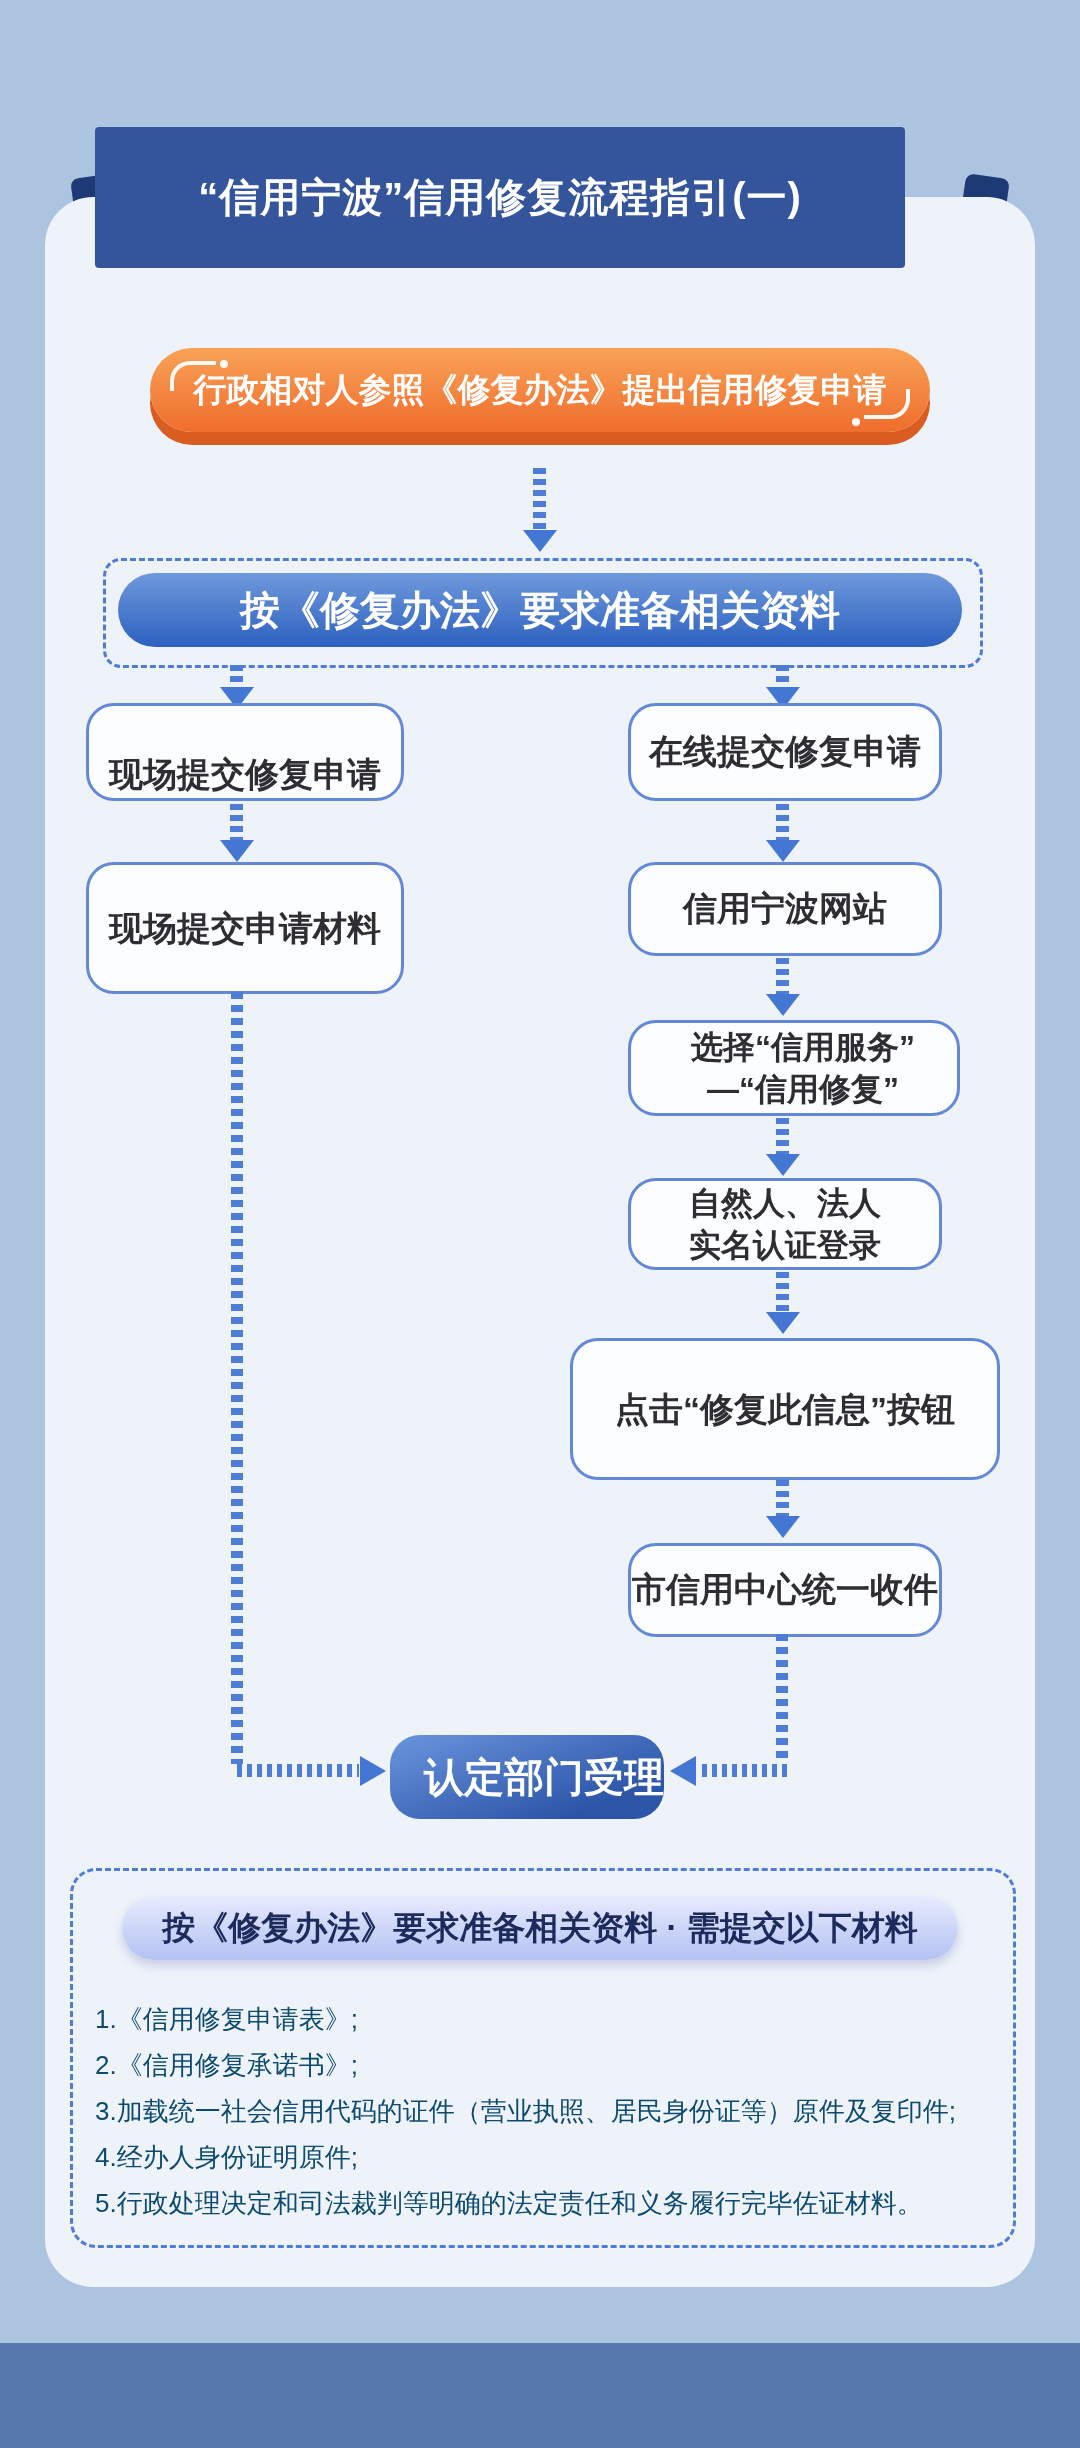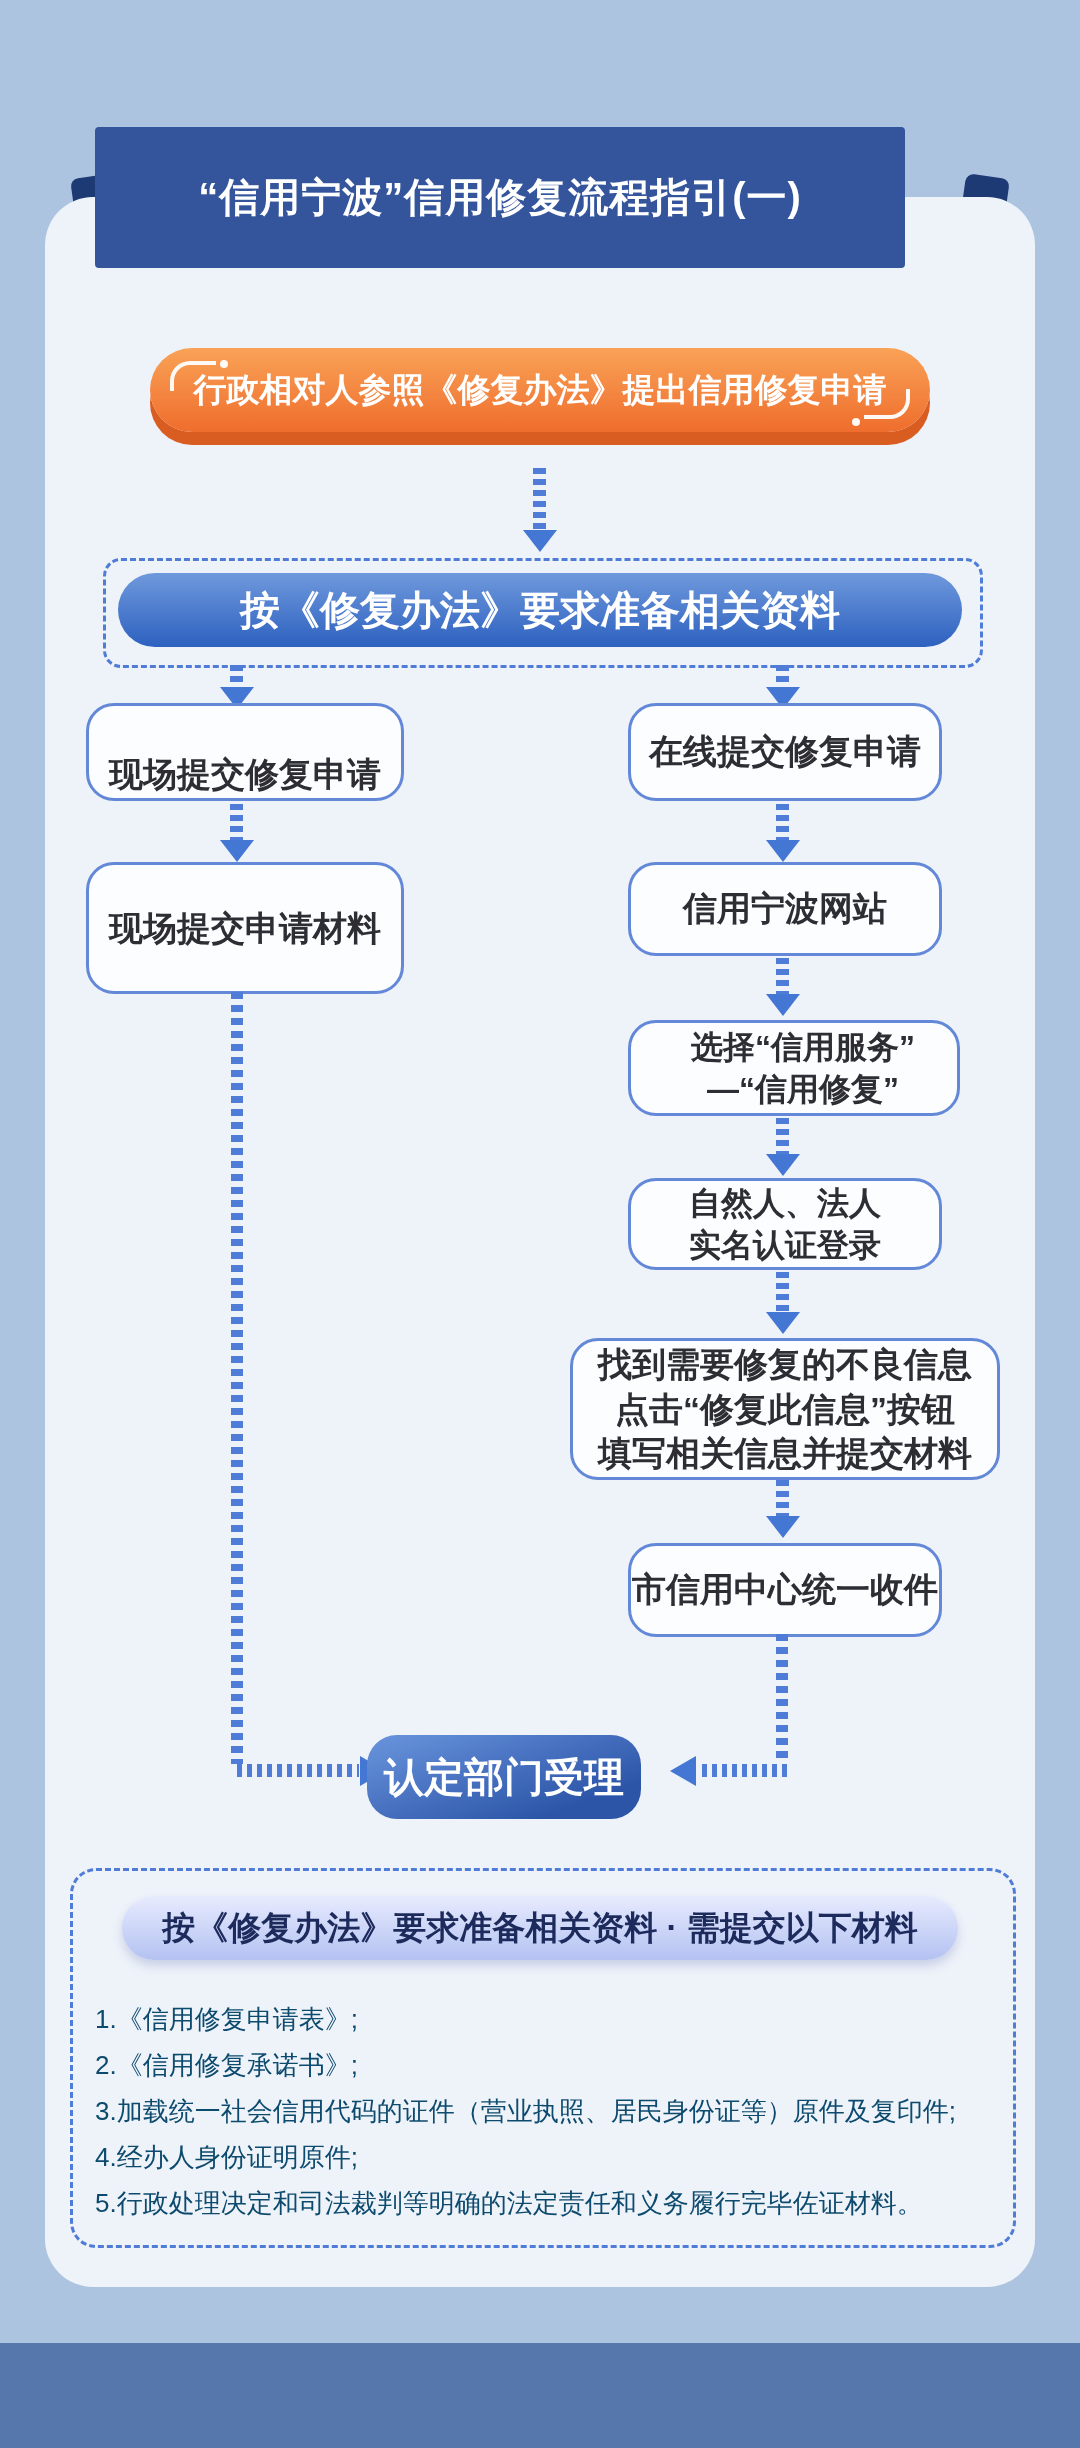--- a/index.html
+++ b/index.html
@@ -71,23 +71,23 @@
   .b-r1{left:628px;top:703px;width:308px;height:92px;font-size:34px;}
   .b-l2{left:86px;top:862px;width:312px;height:126px;font-size:34px;line-height:1.55;}
   .b-r2{left:628px;top:862px;width:308px;height:88px;font-size:34px;}
   .b-r3{left:628px;top:1020px;width:308px;height:90px;font-size:32px;line-height:1.32;padding-left:18px;}
   .b-r4{left:628px;top:1178px;width:308px;height:86px;font-size:32px;line-height:1.32;}
   .b-rw{left:570px;top:1338px;width:424px;height:136px;font-size:34px;line-height:1.32;}
   .b-r5{left:628px;top:1543px;width:308px;height:88px;font-size:34px;}
 
   
   .accept{
-    left:367px;top:1735px;width:274px;height:84px;border-radius:30px;
+    left:390px;top:1735px;width:274px;height:84px;border-radius:30px;
     background:linear-gradient(160deg,#6a95dd 0%,#2c55a8 80%);
-    display:flex;align-items:center;justify-content:center;
+    display:flex;align-items:center;justify-content:flex-end;
     color:#fff;font-size:40px;font-weight:700;white-space:nowrap;
   }
 
   
   .varr{width:13px;background:repeating-linear-gradient(to bottom,#4f7cd6 0 6px,transparent 6px 11px);}
   .tri-d{width:0;height:0;border-left:17px solid transparent;border-right:17px solid transparent;border-top:22px solid #4477d4;}
   .tri-r{width:0;height:0;border-top:15px solid transparent;border-bottom:15px solid transparent;border-left:26px solid #4477d4;}
   .tri-l{width:0;height:0;border-top:15px solid transparent;border-bottom:15px solid transparent;border-right:26px solid #4477d4;}
 
   
@@ -166,23 +166,21 @@
 <div class="abs tri-d" style="left:766px;top:1154px;"></div>
 
 <div class="abs fbox b-r4">
   <span>自然人、法人</span>
   <span>实名认证登录</span>
 </div>
 <div class="abs varr" style="left:776px;top:1272px;height:40px;"></div>
 <div class="abs tri-d" style="left:766px;top:1312px;"></div>
 
 <div class="abs fbox b-rw">
-  <span>找到需要修复的不良信息</span>
   <span>点击“修复此信息”按钮</span>
-  <span>填写相关信息并提交材料</span>
 </div>
 <div class="abs varr" style="left:776px;top:1480px;height:36px;"></div>
 <div class="abs tri-d" style="left:766px;top:1516px;"></div>
 
 <div class="abs fbox b-r5">
   <span>市信用中心统一收件</span>
 </div>
 
 <div class="abs vline" style="left:231px;top:992px;height:772px;"></div>
 <div class="abs hline" style="left:237px;top:1764px;width:122px;"></div>

